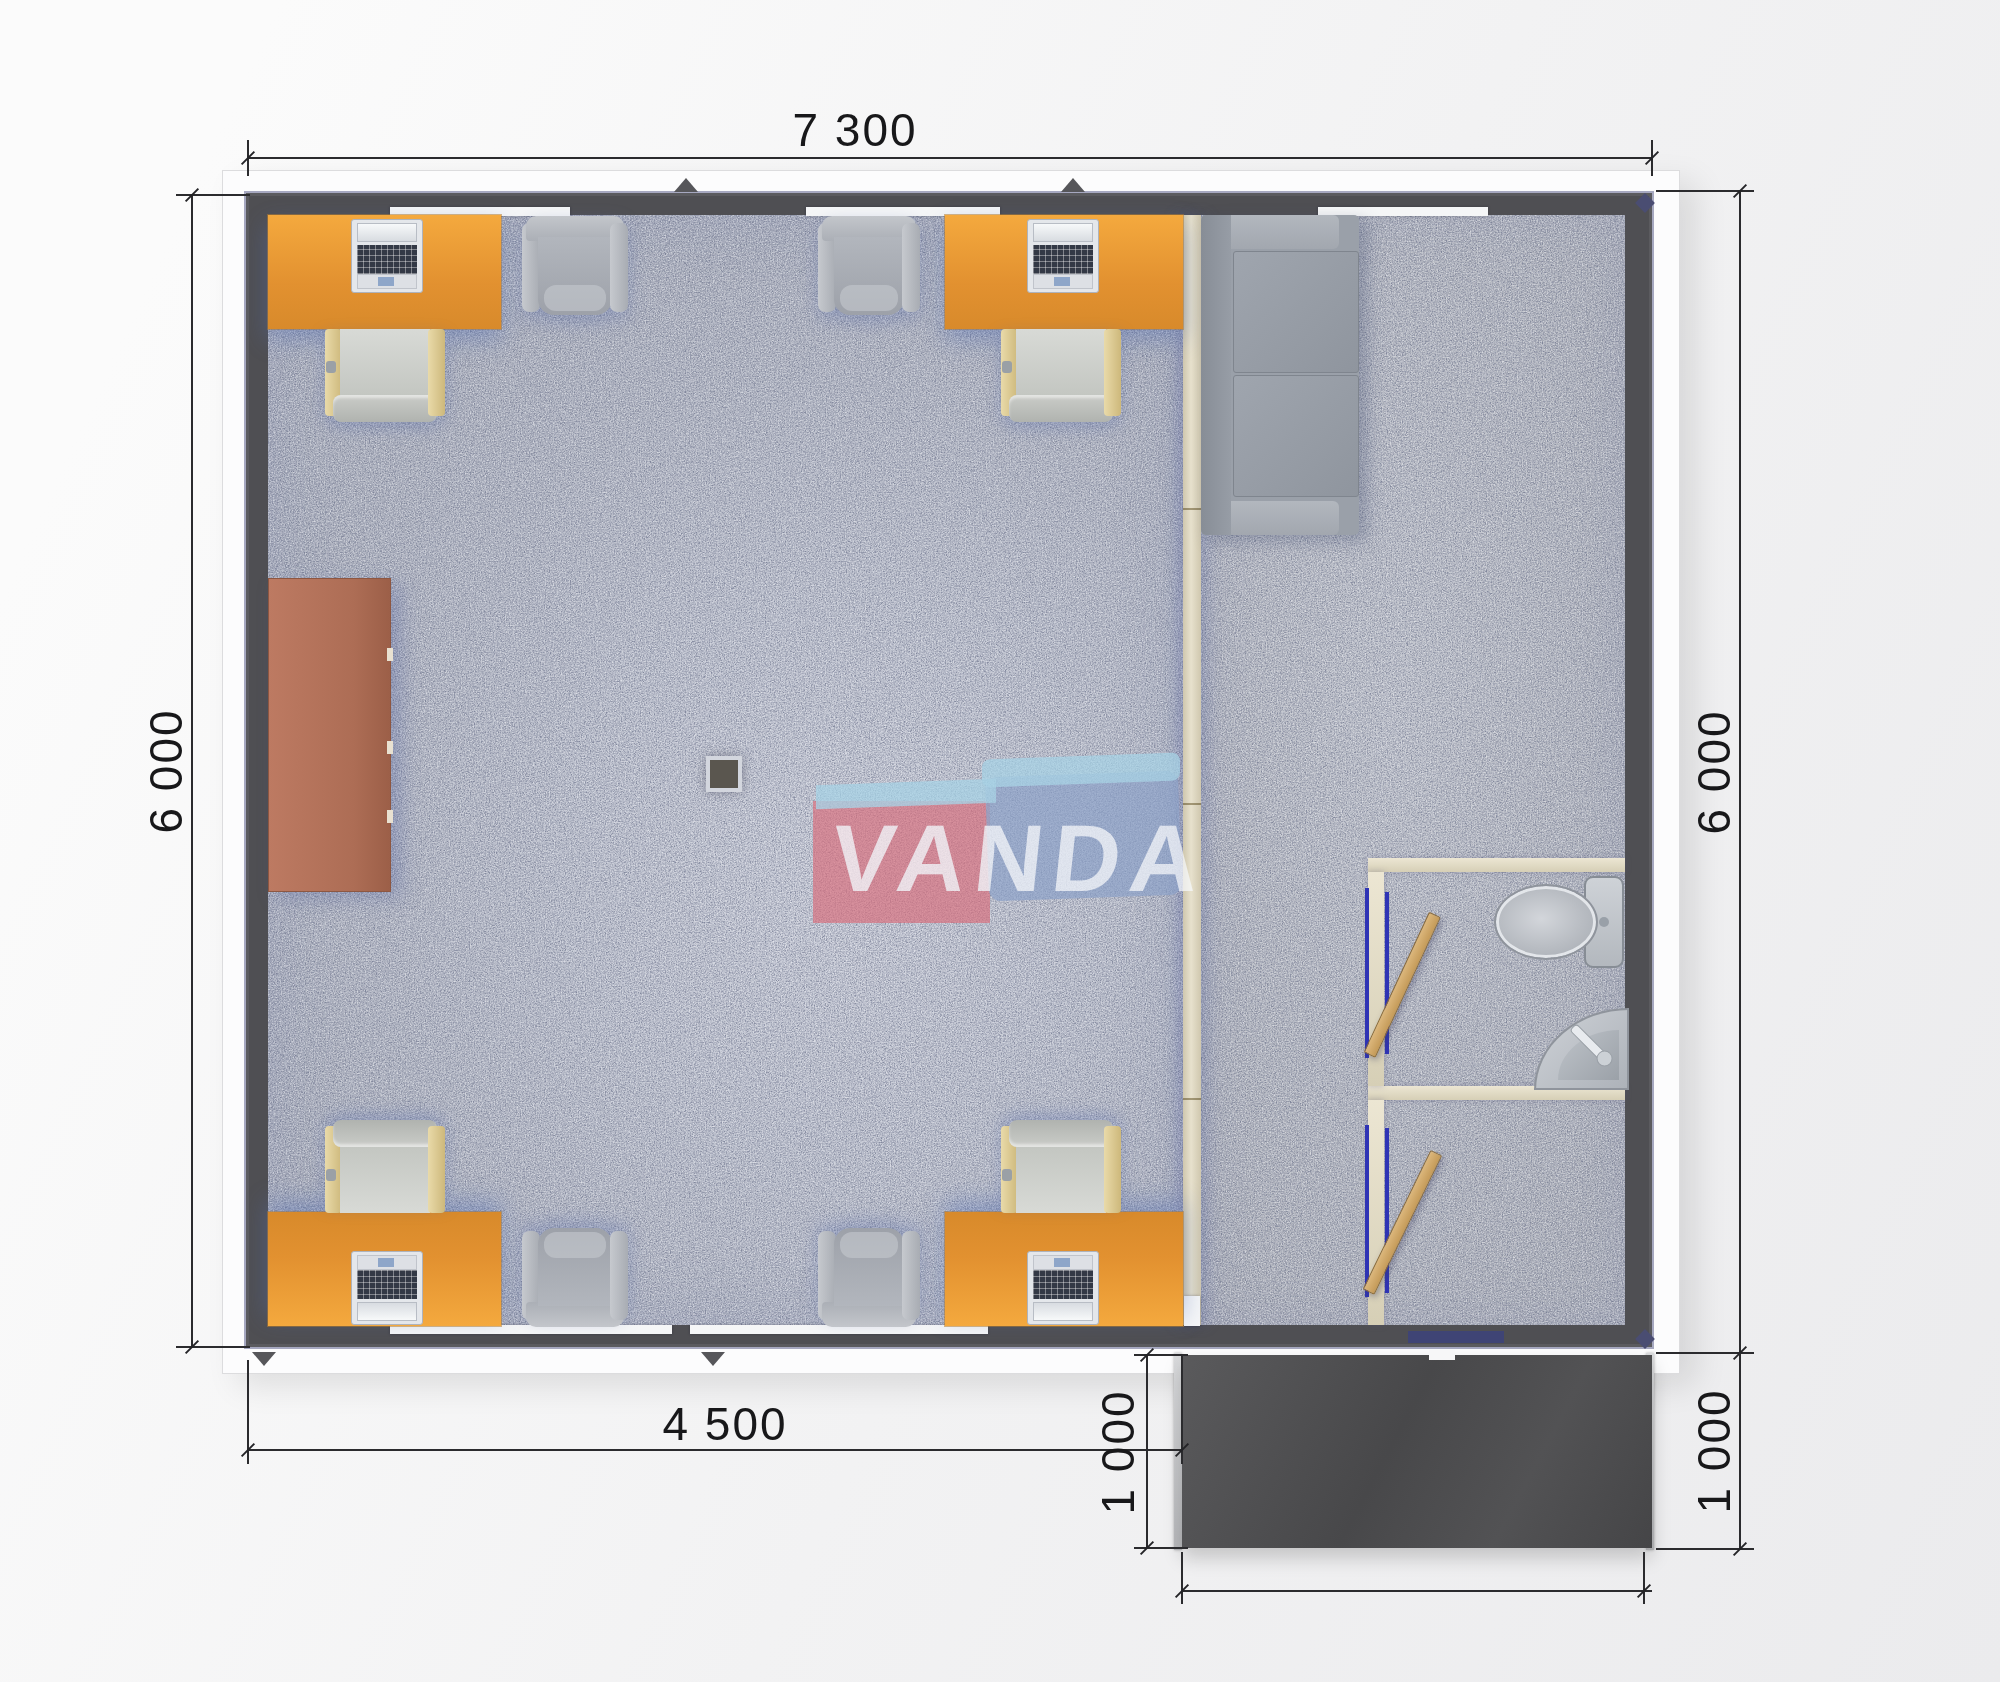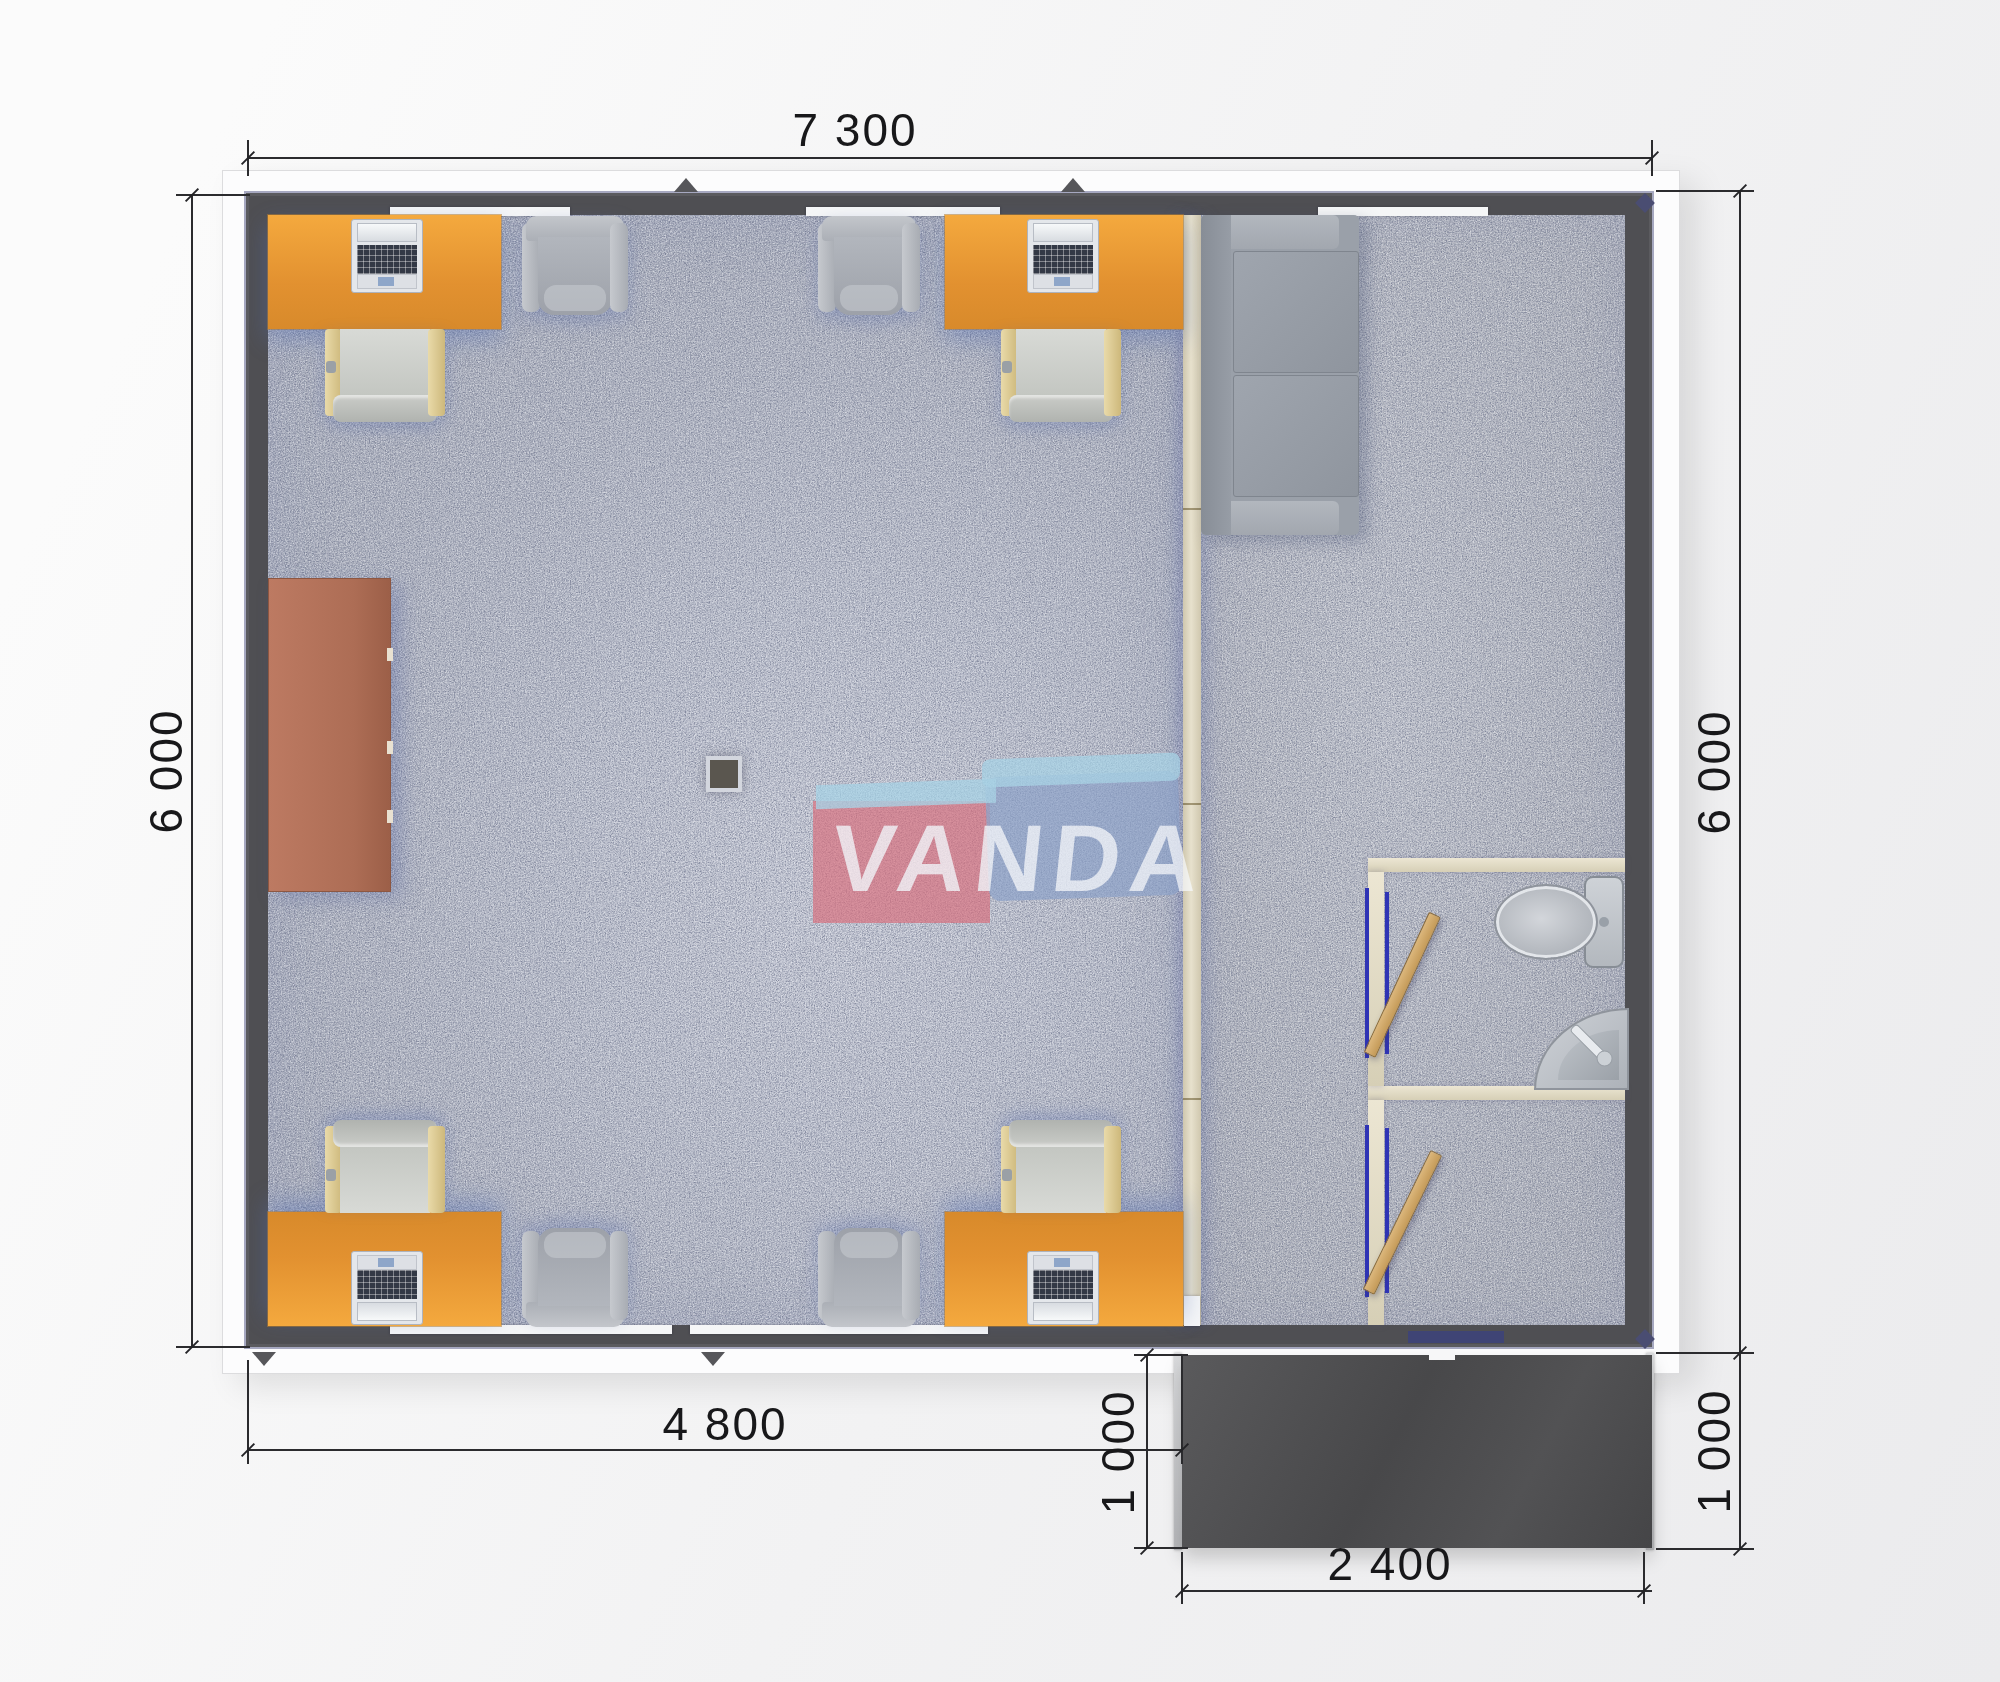--- a/index.html
+++ b/index.html
@@ -269,34 +269,33 @@
   <div class="abs dtick" style="left:1656px;top:1352px;width:98px;height:2px;"></div>
   <div class="abs slash" style="left:1731px;top:190px;"></div>
   <div class="abs slash" style="left:1731px;top:1352px;"></div>
   <div class="abs dimlabel v" style="left:1564px;top:746px;">6 000</div>
 
   <div class="abs dline" style="left:248px;top:1449px;width:934px;height:2px;"></div>
   <div class="abs dtick" style="left:247px;top:1360px;width:2px;height:104px;"></div>
   <div class="abs dtick" style="left:1181px;top:1356px;width:2px;height:108px;"></div>
   <div class="abs slash" style="left:239px;top:1449px;"></div>
   <div class="abs slash" style="left:1173px;top:1449px;"></div>
-  <div class="abs dimlabel" style="left:575px;top:1398px;">4 800</div>
+  <div class="abs dimlabel" style="left:575px;top:1398px;">4 500</div>
 
   <div class="abs dline" style="left:1146px;top:1355px;width:2px;height:193px;"></div>
   <div class="abs dtick" style="left:1134px;top:1354px;width:54px;height:2px;"></div>
   <div class="abs dtick" style="left:1134px;top:1547px;width:54px;height:2px;"></div>
   <div class="abs slash" style="left:1138px;top:1354px;"></div>
   <div class="abs slash" style="left:1138px;top:1547px;"></div>
   <div class="abs dimlabel v" style="left:968px;top:1426px;">1 000</div>
 
   <div class="abs dline" style="left:1182px;top:1590px;width:470px;height:2px;"></div>
   <div class="abs dtick" style="left:1181px;top:1552px;width:2px;height:52px;"></div>
   <div class="abs dtick" style="left:1643px;top:1552px;width:2px;height:52px;"></div>
   <div class="abs slash" style="left:1173px;top:1590px;"></div>
   <div class="abs slash" style="left:1635px;top:1590px;"></div>
-  <div class="abs dimlabel" style="left:1240px;top:1538px;">2 400</div>
 
   <div class="abs dline" style="left:1739px;top:1353px;width:2px;height:196px;"></div>
   <div class="abs dtick" style="left:1656px;top:1548px;width:98px;height:2px;"></div>
   <div class="abs slash" style="left:1731px;top:1548px;"></div>
   <div class="abs dimlabel v" style="left:1564px;top:1425px;">1 000</div>
 
 </div>
 
 </body></html>

